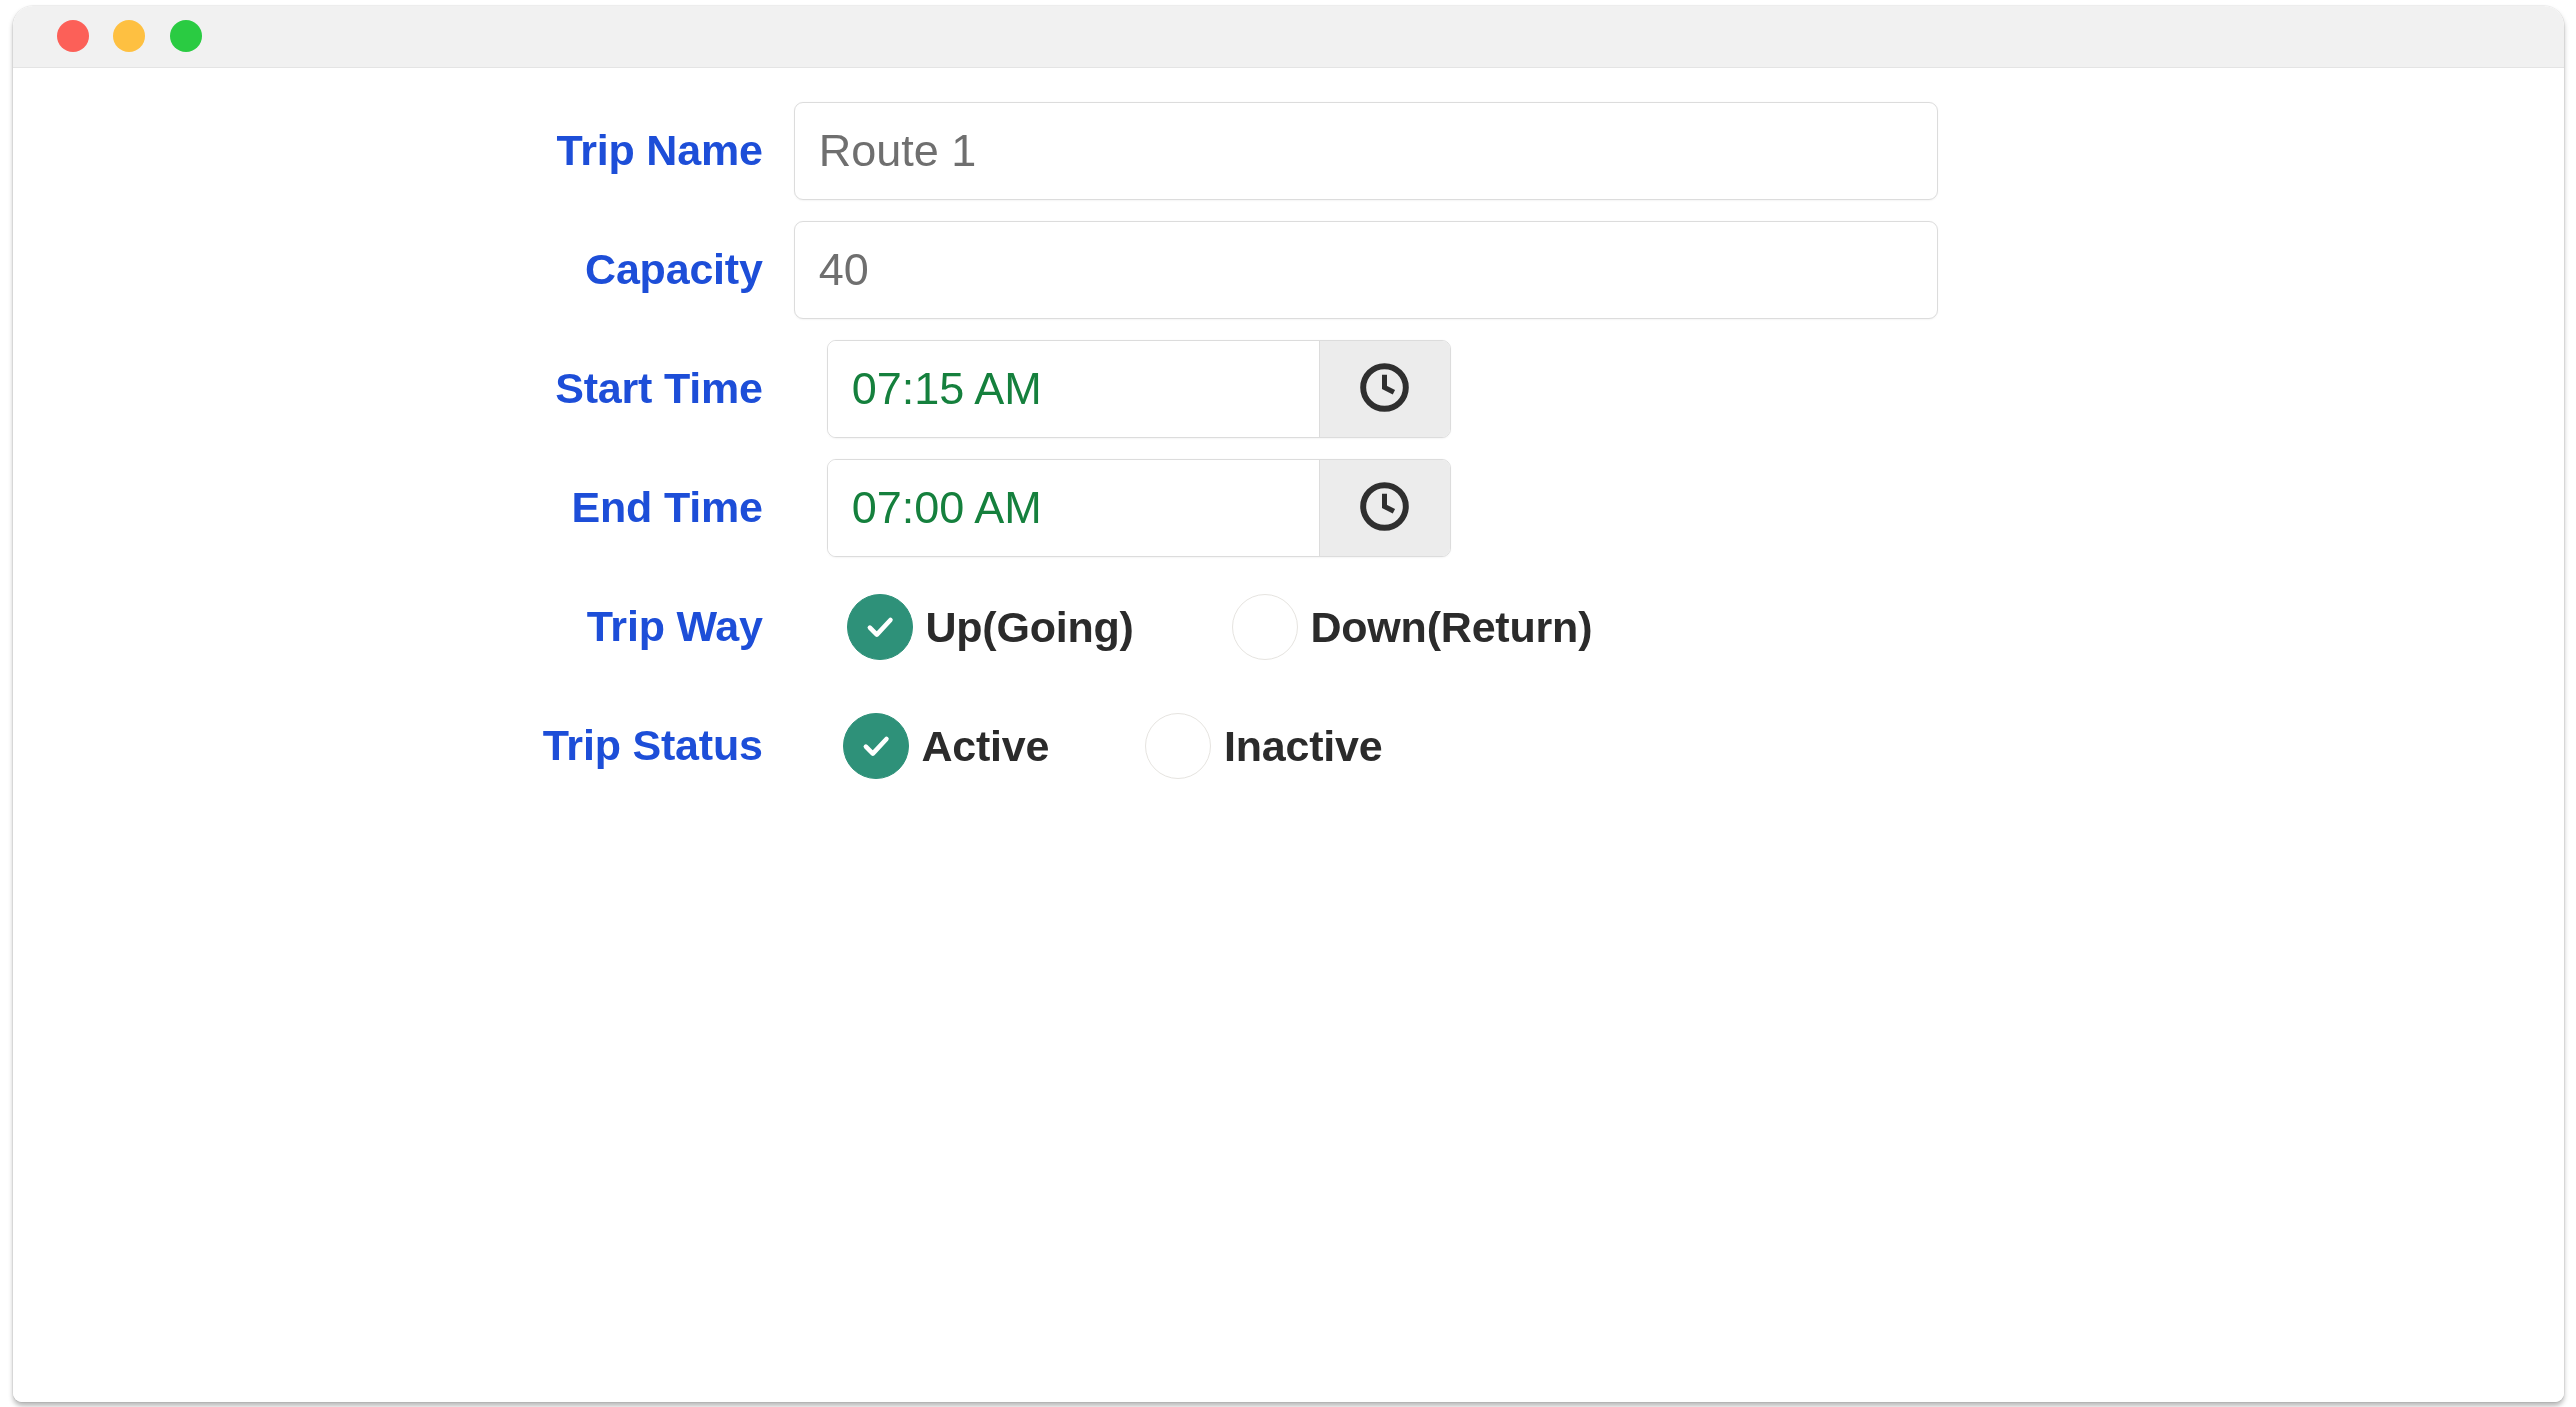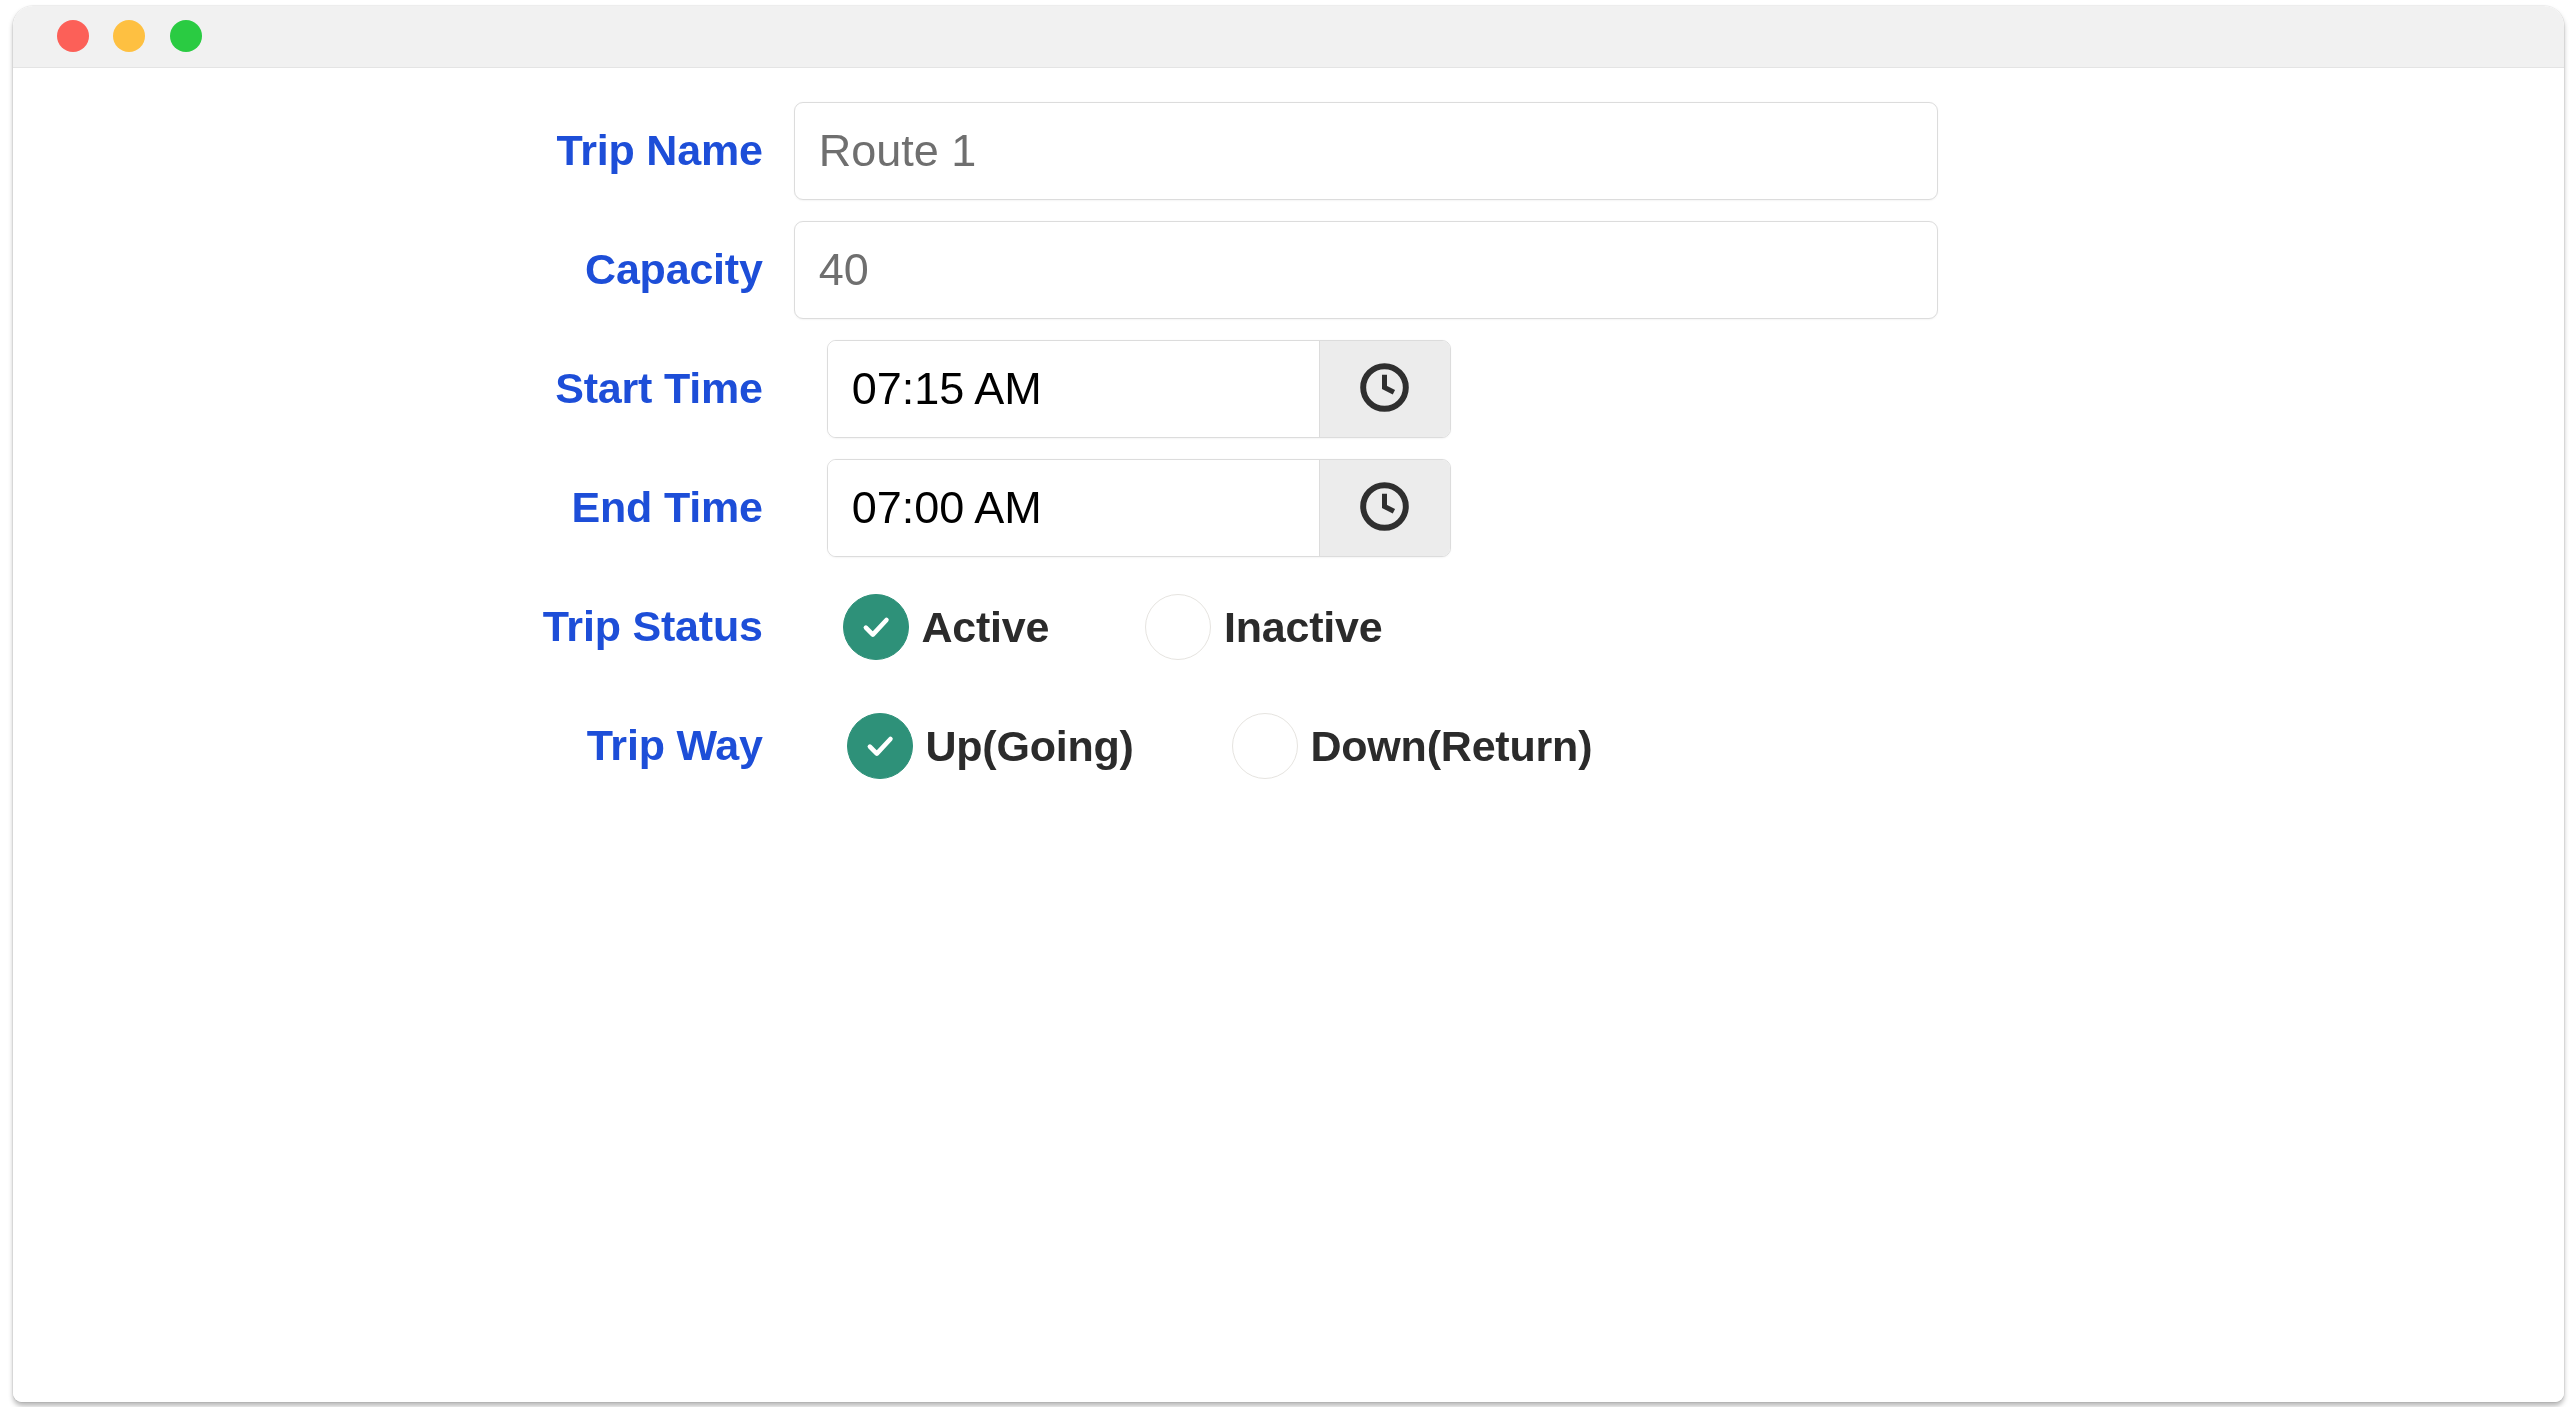--- a/index.html
+++ b/index.html
@@ -111,21 +111,21 @@
     border-radius: 9px;
     overflow: hidden;
     background: #ffffff;
     box-shadow: 0 0.9px 1.8px rgba(0,0,0,0.045);
     margin-left: 33px;
   }
   .input-group .time-field {
     flex: 1 1 auto;
     padding: 0 24px;
     font-size: 45px;
-    color: #000000;
+    color: #15803d;
     line-height: 96px;
     background: #ffffff;
     border: none;
     font-family: "Liberation Sans", sans-serif;
     overflow: hidden;
     white-space: nowrap;
   }
   .input-group .clock-btn {
     flex: 0 0 131px;
     background: #ececec;
@@ -236,60 +236,60 @@
               <svg width="55" height="55" viewBox="0 0 24 24" aria-hidden="true">
                 <circle cx="12" cy="12" r="9.3" fill="none" stroke="#2f2f2f" stroke-width="2.6"></circle>
                 <path d="M12 6.4 L12 12 L16.1 14.1" fill="none" stroke="#2f2f2f" stroke-width="2.2" stroke-linecap="butt" stroke-linejoin="miter"></path>
               </svg>
             </span>
           </div>
         </div>
       </div>
     </div>
 
-    <div class="form-row status-row">
-      <div class="row-label">Trip Status</div>
+    <div class="form-row way-row">
+      <div class="row-label">Trip Way</div>
       <div class="row-control">
         <div class="radio-group">
 
           <div class="radio-item first">
             <span class="radio-mark checked">
               <svg class="tick" width="38" height="38" viewBox="0 0 24 24" aria-hidden="true">
                 <path d="M5.6 12.4 L10 16.8 L18.6 7.6" fill="none" stroke="#ffffff" stroke-width="2.9" stroke-linecap="round" stroke-linejoin="round"></path>
               </svg>
             </span>
-            <span class="radio-text">Active</span>
+            <span class="radio-text">Up(Going)</span>
           </div>
 
           <div class="radio-item second">
             <span class="radio-mark unchecked"></span>
-            <span class="radio-text">Inactive</span>
-          </div>
-
-        </div>
-      </div>
-    </div>
-
-    <div class="form-row way-row">
-      <div class="row-label">Trip Way</div>
+            <span class="radio-text">Down(Return)</span>
+          </div>
+
+        </div>
+      </div>
+    </div>
+
+    <div class="form-row status-row">
+      <div class="row-label">Trip Status</div>
       <div class="row-control">
         <div class="radio-group">
 
           <div class="radio-item first">
             <span class="radio-mark checked">
               <svg class="tick" width="38" height="38" viewBox="0 0 24 24" aria-hidden="true">
                 <path d="M5.6 12.4 L10 16.8 L18.6 7.6" fill="none" stroke="#ffffff" stroke-width="2.9" stroke-linecap="round" stroke-linejoin="round"></path>
               </svg>
             </span>
-            <span class="radio-text">Up(Going)</span>
+            <span class="radio-text">Active</span>
           </div>
 
           <div class="radio-item second">
             <span class="radio-mark unchecked"></span>
-            <span class="radio-text">Down(Return)</span>
+            <span class="radio-text">Inactive</span>
           </div>
 
         </div>
       </div>
     </div>
 
   </div>
 </div>
 
 

